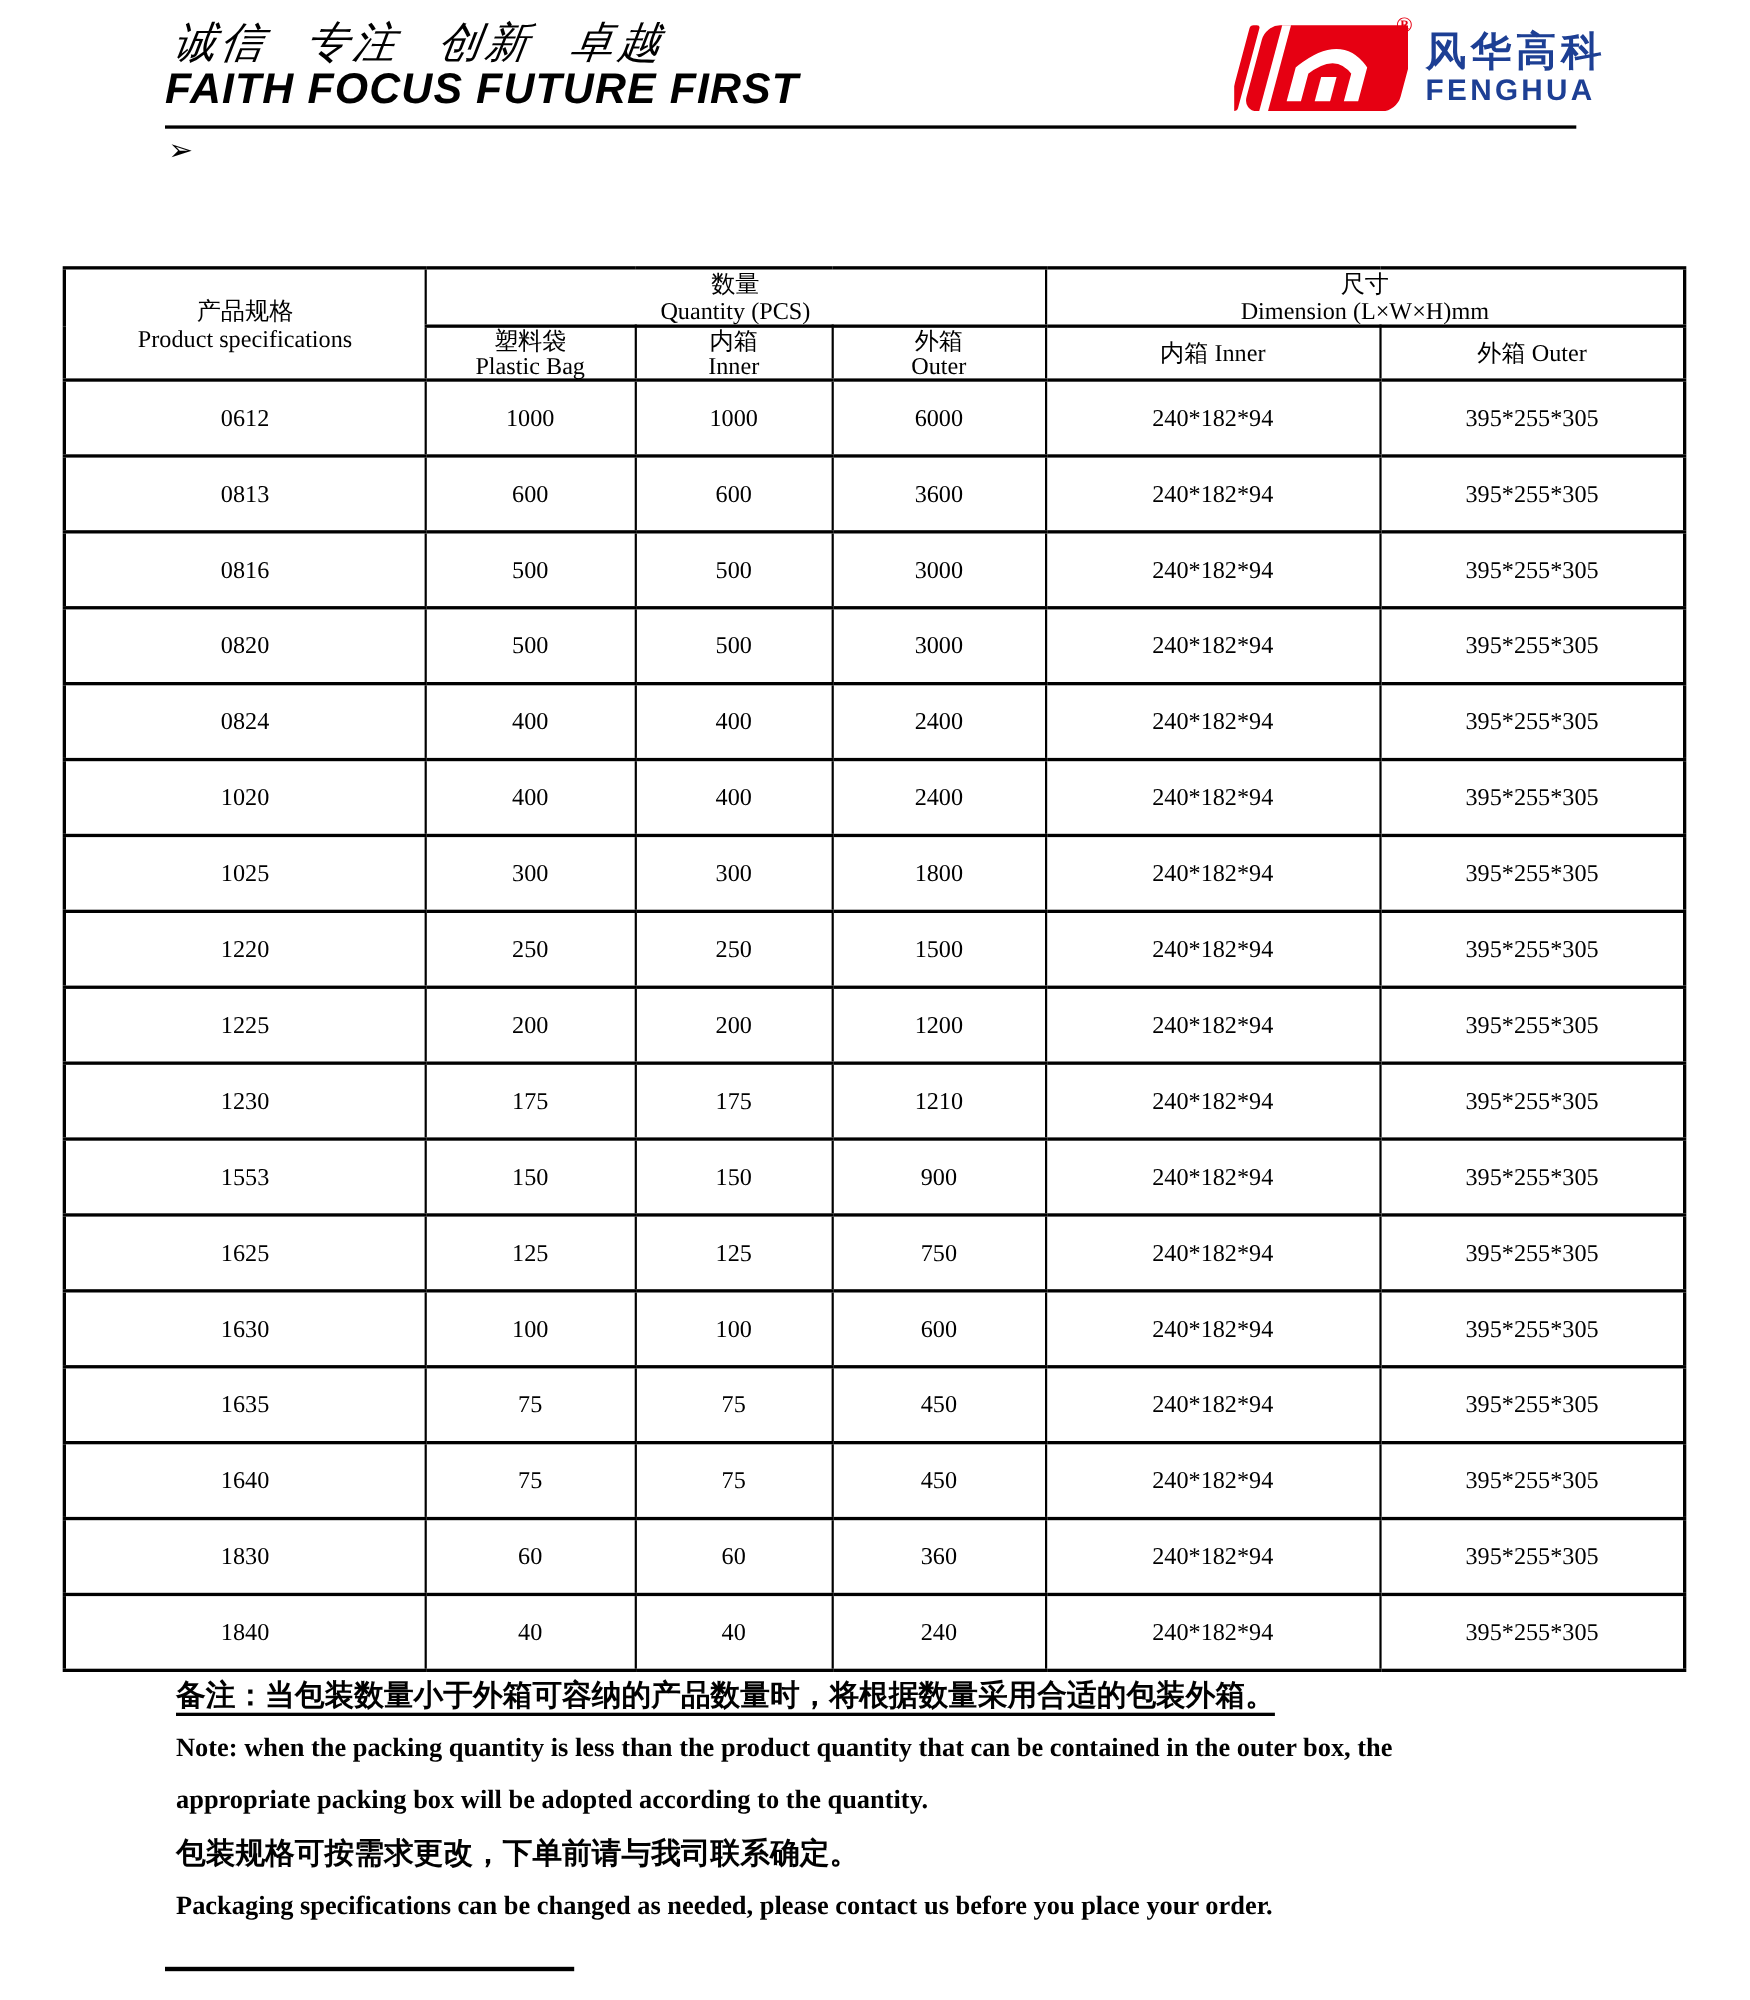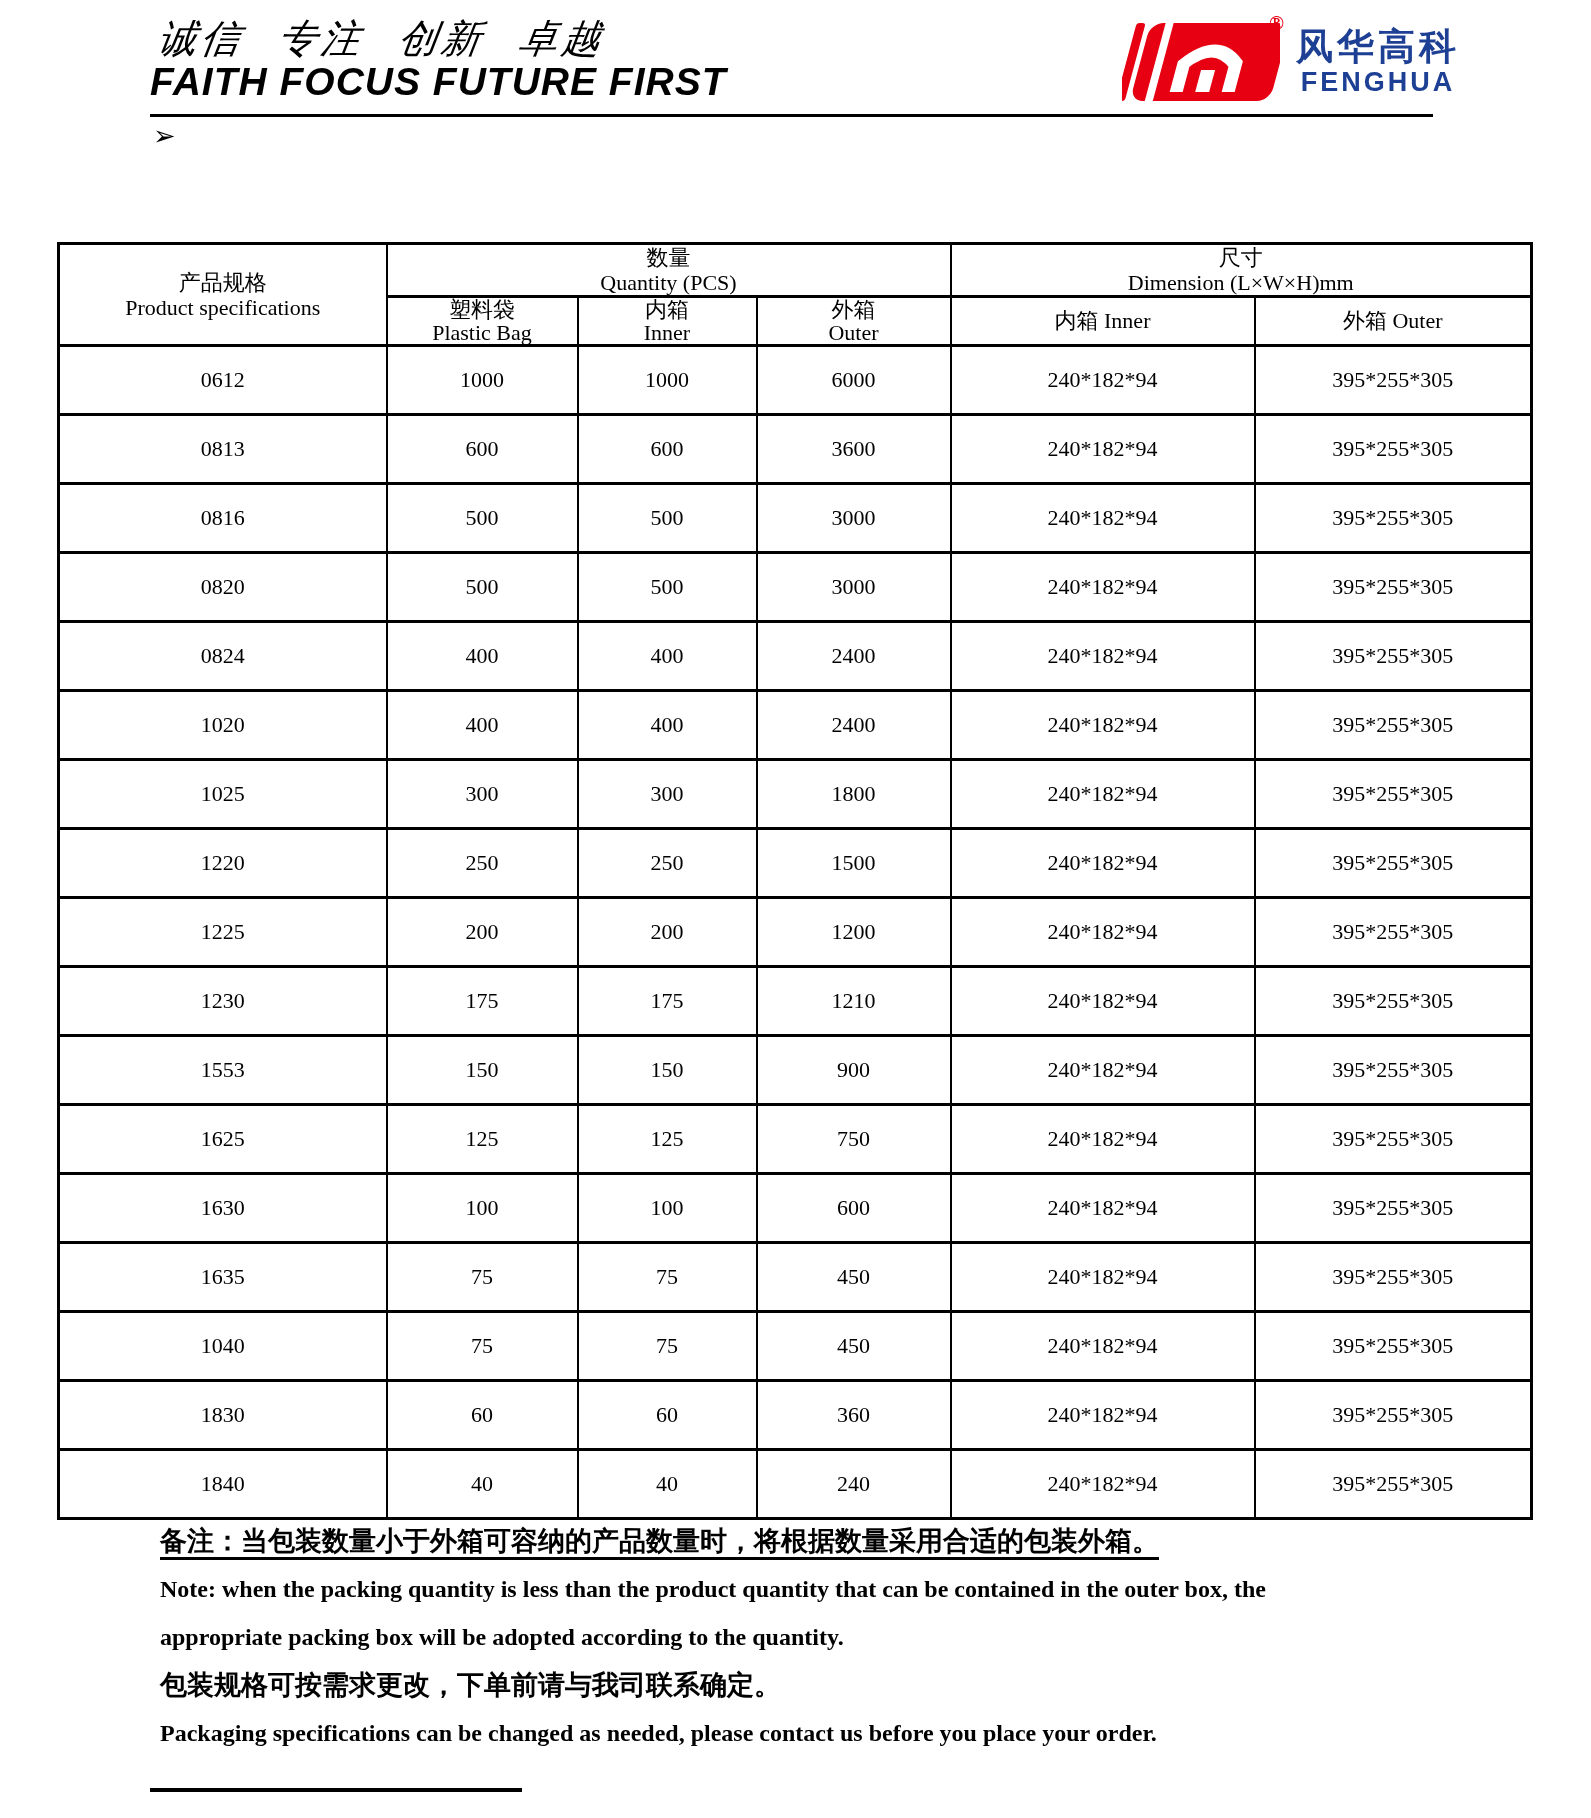--- a/index.html
+++ b/index.html
@@ -10,21 +10,21 @@
   .slogan-cn{position:absolute;left:158px;top:12px;font-size:39px;font-style:italic;
              letter-spacing:4px;word-spacing:18px;display:inline-block;transform:skewX(-8deg);
              font-family:"DejaVu Serif",serif;}
   .slogan-en{position:absolute;left:150px;top:60px;font-size:39px;font-weight:bold;font-style:italic;
              font-family:"Liberation Sans",sans-serif;letter-spacing:1px;white-space:nowrap;}
   .header-rule{position:absolute;left:150px;top:114px;width:1283px;height:3px;background:#000;}
 
   .logo{position:absolute;left:1122px;top:18px;display:flex;align-items:center;gap:16px;}
   .logo-mark{position:relative;width:158px;height:88px;}
   .logo-reg{position:absolute;top:-6px;right:-4px;font-size:20px;color:#e60012;font-weight:bold;}
-  .brand{display:flex;flex-direction:column;line-height:1;text-align:center;}
+  .brand{display:flex;flex-direction:column;line-height:1;}
   .brand-cn{font-size:37px;font-weight:bold;letter-spacing:4px;font-family:"Liberation Sans",sans-serif;}
   .brand-en{font-size:27px;font-weight:bold;letter-spacing:3px;margin-top:4px;font-family:"Liberation Sans",sans-serif;}
 
   
   .section-heading{position:absolute;left:153px;top:120px;display:flex;align-items:baseline;gap:24px;
                    font-size:28px;font-weight:bold;}
   .bullet{font-weight:normal;font-size:27px;}
   .heading-underline{display:inline-flex;gap:20px;border-bottom:3px solid #000;padding:0 8px 4px 2px;}
 
   
@@ -227,21 +227,21 @@
         </tr>
         <tr>
           <td>1635</td>
           <td>75</td>
           <td>75</td>
           <td>450</td>
           <td>240*182*94</td>
           <td>395*255*305</td>
         </tr>
         <tr>
-          <td>1040</td>
+          <td>1640</td>
           <td>75</td>
           <td>75</td>
           <td>450</td>
           <td>240*182*94</td>
           <td>395*255*305</td>
         </tr>
         <tr>
           <td>1830</td>
           <td>60</td>
           <td>60</td>

